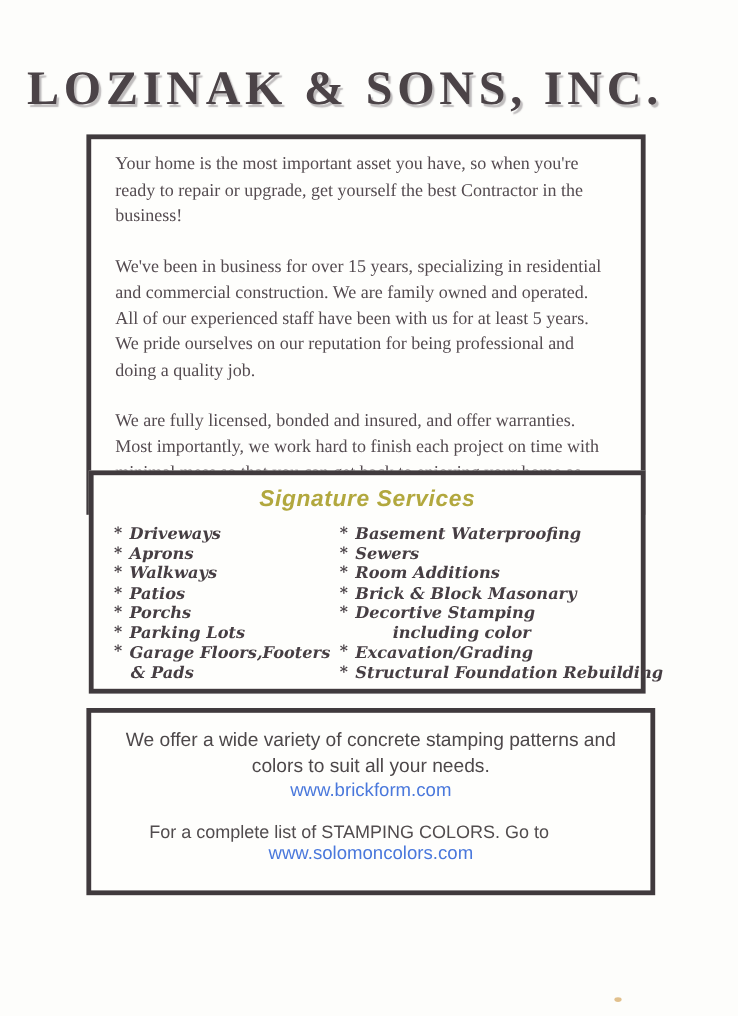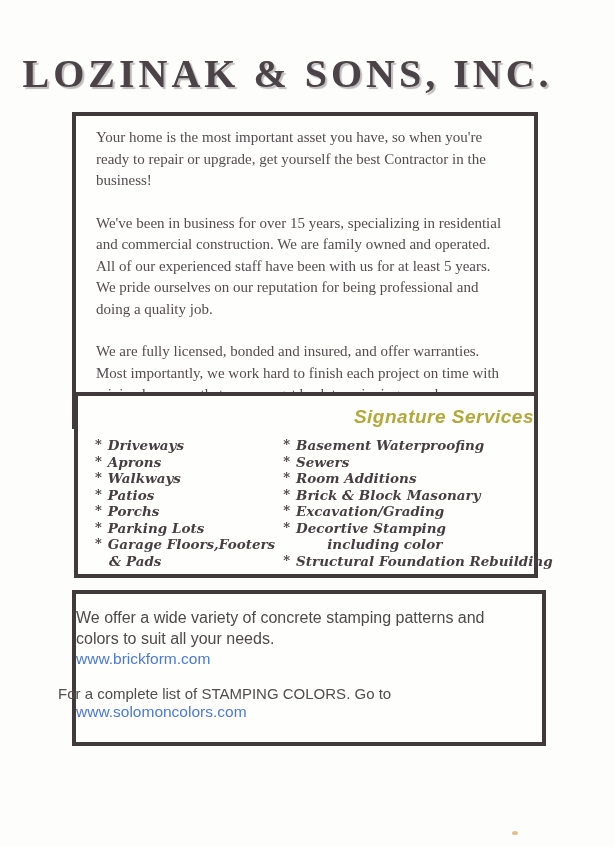--- a/index.html
+++ b/index.html
@@ -34,21 +34,21 @@
     font-family:"Liberation Serif",serif;
     font-size:15px;
     line-height:21.5px;
     color:#544b50;
     white-space:pre-line;
   }
   
   .services-box{left:74px;top:392px;width:464px;height:186px;}
   .services-heading{
     margin-top:10px;
-    text-align:right;
+    text-align:center;
     font-family:"Liberation Sans",sans-serif;
     font-style:italic;
     font-weight:bold;
     font-size:19px;
     color:#b2a83e;
     letter-spacing:0.5px;
   }
   .services-cols{display:flex;margin-top:9px;}
   .services-col{list-style:none;margin:0;padding:0;}
   .col-left{margin-left:17px;width:196px;}
@@ -67,21 +67,21 @@
     font-size:13px;
     vertical-align:1px;
     margin-right:6px;
     font-style:normal;
   }
   .cont{display:block;}
   .cont:empty{display:none;}
   .col-left .cont{margin-left:14px;}
   .col-right .cont{margin-left:44px;}
   
-  .stamping-box{left:72px;top:590px;width:474px;height:156px;text-align:left;}
+  .stamping-box{left:72px;top:590px;width:474px;height:156px;text-align:center;}
   .stamping-intro{
     margin-top:13px;
     font-size:16px;
     line-height:21px;
     color:#4d484a;
     white-space:pre-line;
   }
   .stamp-line{
     margin-top:16px;
     font-size:15px;
@@ -134,22 +134,22 @@
       <li class="service-item"><span class="bullet">*</span><span>Patios</span></li>
       <li class="service-item"><span class="bullet">*</span><span>Porchs</span></li>
       <li class="service-item"><span class="bullet">*</span><span>Parking Lots</span></li>
       <li class="service-item"><span class="bullet">*</span><span>Garage Floors,Footers</span><span class="cont">&amp; Pads</span></li>
     </ul>
     <ul class="services-col col-right">
       <li class="service-item"><span class="bullet">*</span><span>Basement Waterproofing</span></li>
       <li class="service-item"><span class="bullet">*</span><span>Sewers</span></li>
       <li class="service-item"><span class="bullet">*</span><span>Room Additions</span></li>
       <li class="service-item"><span class="bullet">*</span><span>Brick &amp; Block Masonary</span></li>
+      <li class="service-item"><span class="bullet">*</span><span>Decortive Stamping</span><span class="cont">including color</span></li>
       <li class="service-item"><span class="bullet">*</span><span>Excavation/Grading</span></li>
-      <li class="service-item"><span class="bullet">*</span><span>Decortive Stamping</span><span class="cont">including color</span></li>
       <li class="service-item"><span class="bullet">*</span><span>Structural Foundation Rebuilding</span></li>
     </ul>
   </div>
 </div>
 
 <div class="box stamping-box">
   <div class="stamping-intro">We offer a wide variety of concrete stamping patterns and
 colors to suit all your needs.</div>
   <div class="url-link">www.brickform.com</div>
   <div class="stamp-line colors-line">For a complete list of STAMPING COLORS.  Go to</div>

